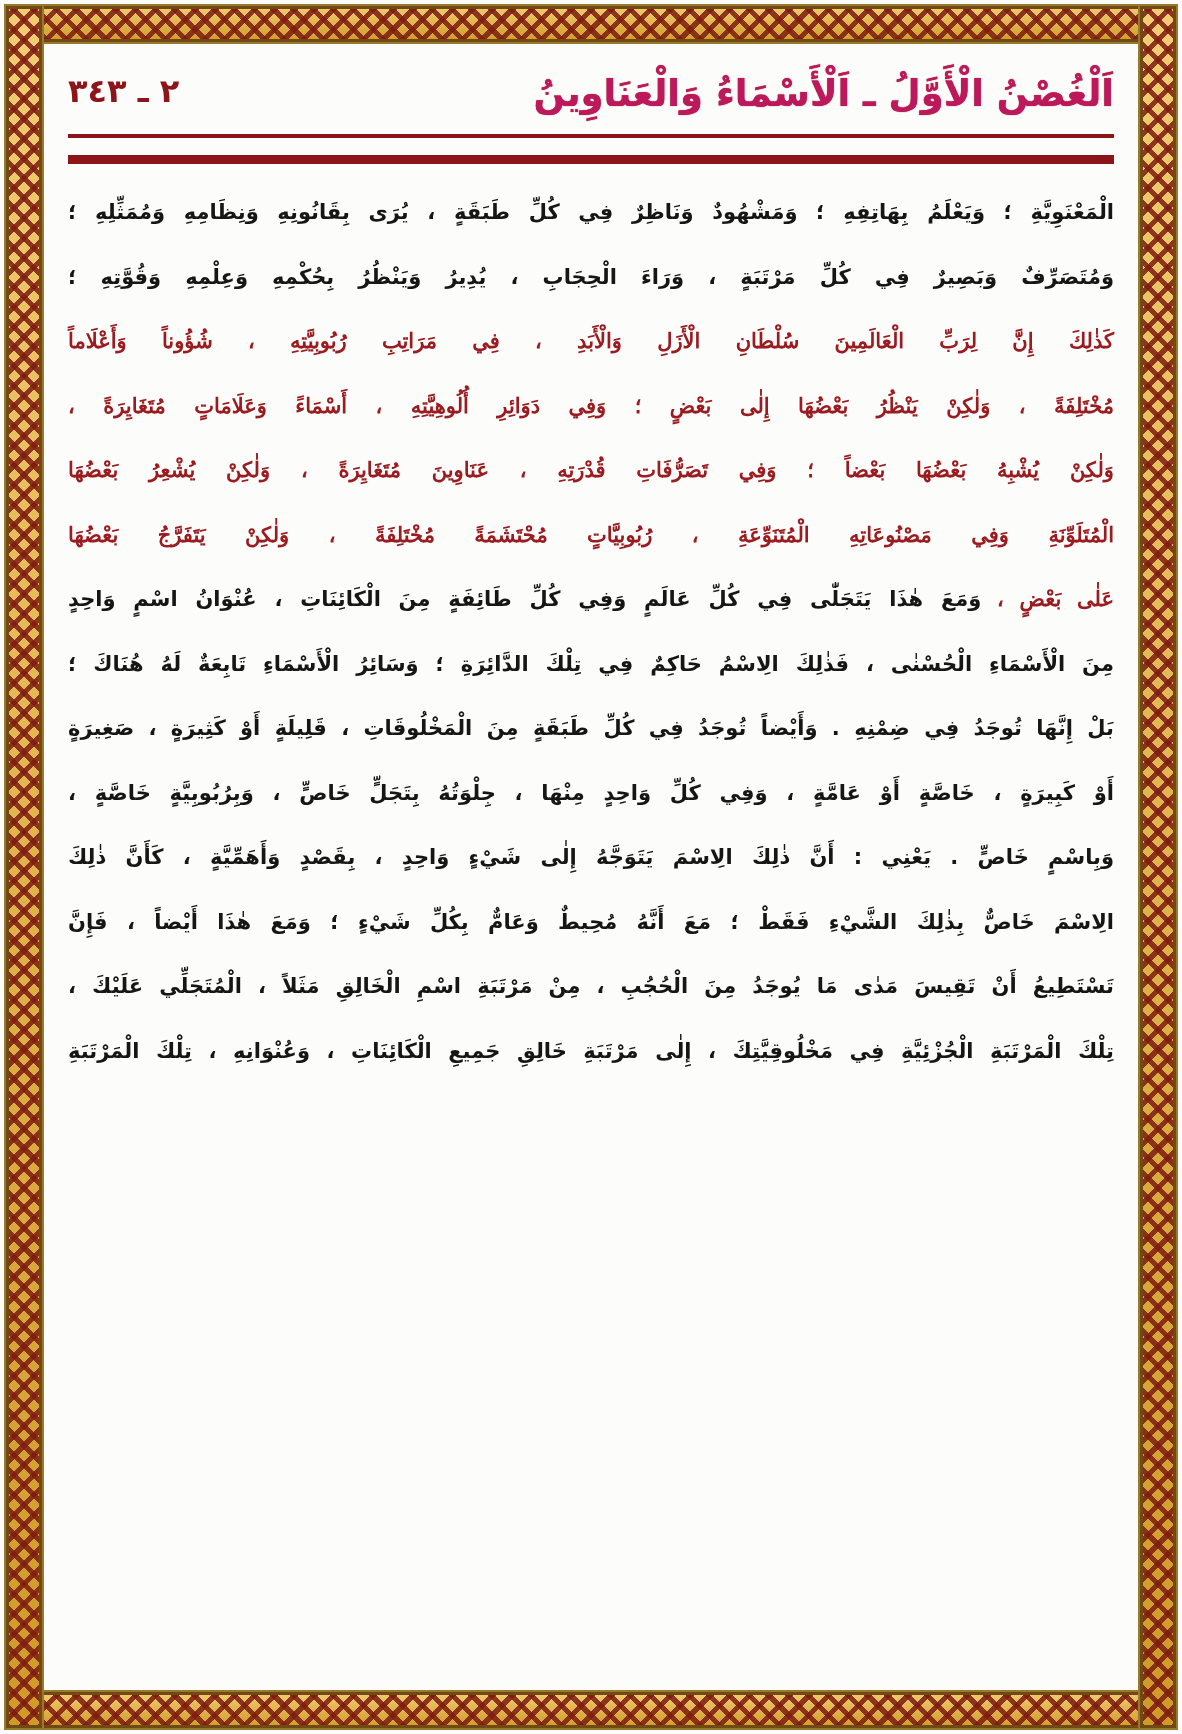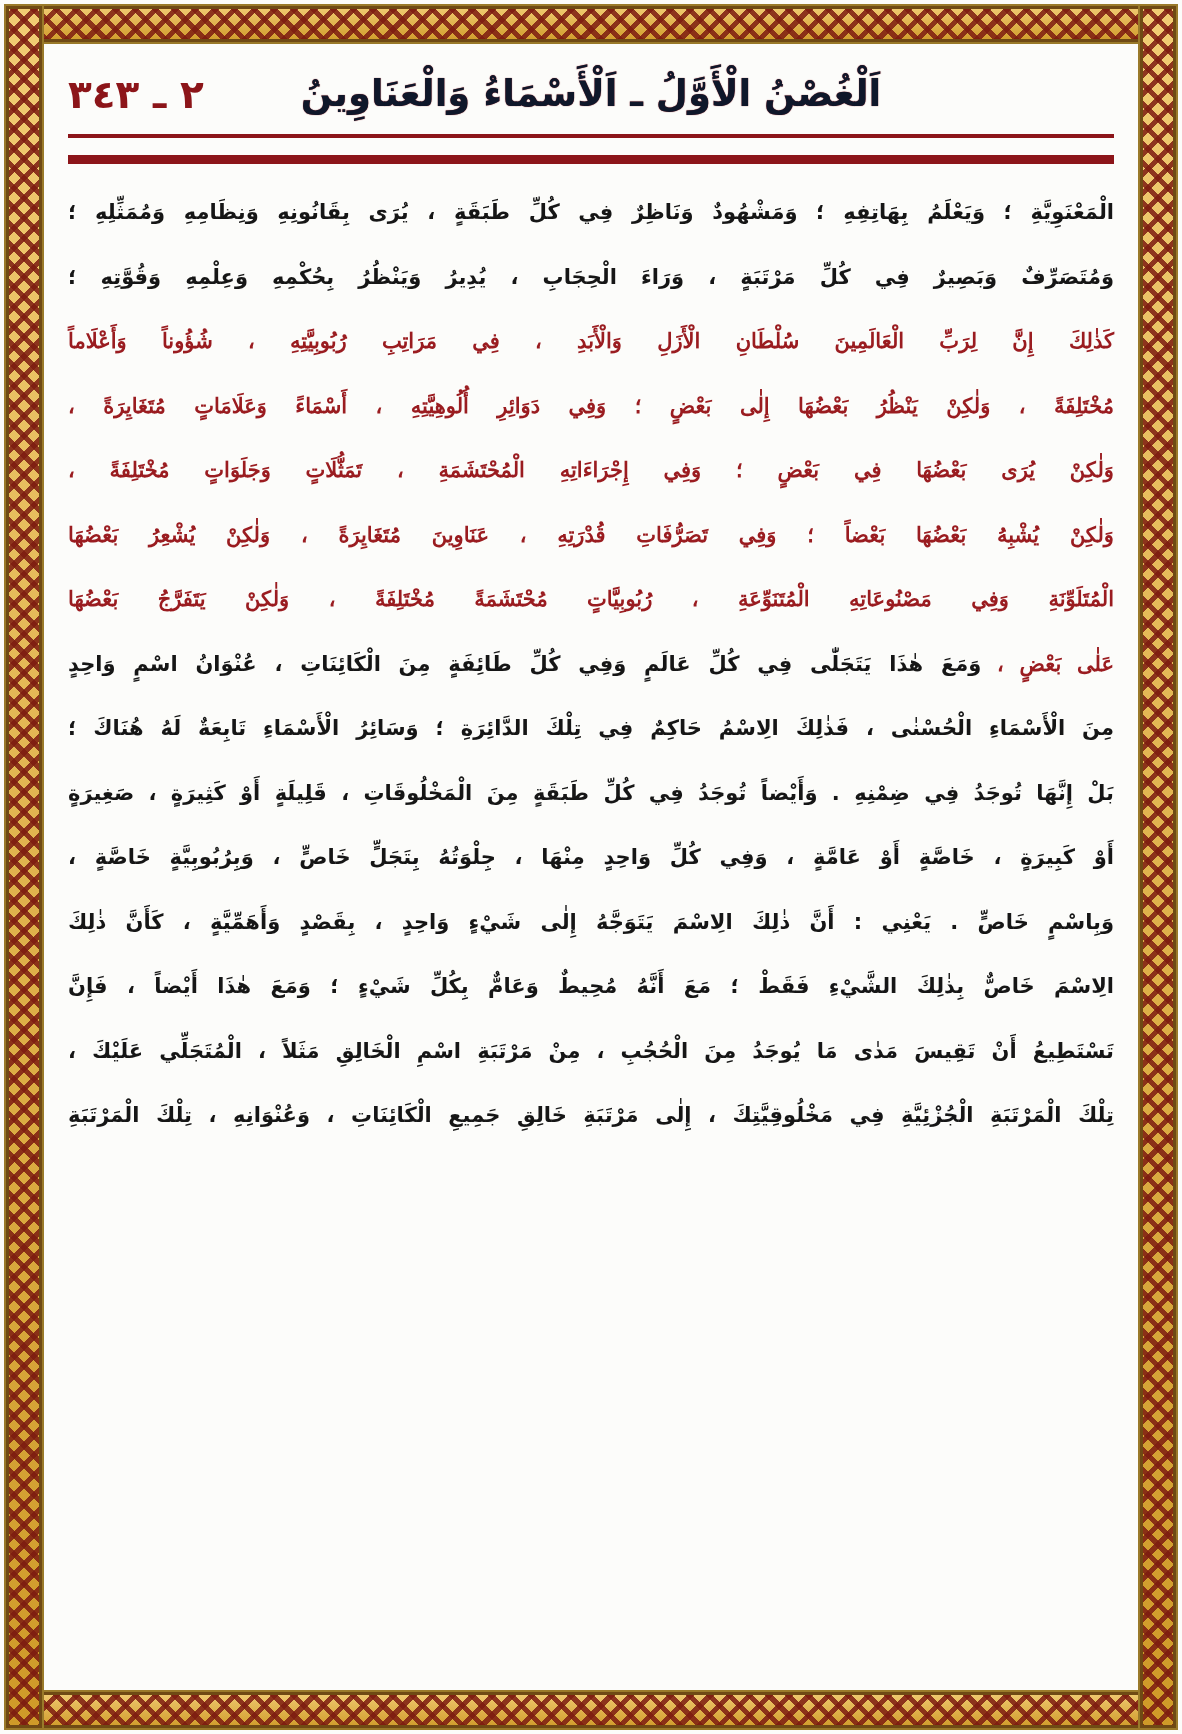--- a/index.html
+++ b/index.html
@@ -27,31 +27,31 @@
 
   .content{
     position:absolute;
     top:58px;left:68px;right:68px;bottom:52px;
   }
   .header{position:relative;height:74px;}
   .page-num{
     position:absolute;
     left:0;top:14px;
     direction:rtl;
-    font-size:39px;
+    font-size:32px;
     font-weight:bold;
     color:#8c1519;
     letter-spacing:2px;
   }
   .title{
-    text-align:center;
+    text-align:right;
     direction:rtl;
     font-size:37px;
     font-weight:bold;
-    color:#0f172a;
+    color:#be185d;
     text-shadow:0 0 1px #8c1519;
     line-height:72px;
   }
   .double-rule{
     height:17px;
     border-top:4px solid #8c1519;
     border-bottom:9px solid #8c1519;
     margin-top:2px;
   }
   .body-text{margin-top:16px;}
@@ -86,21 +86,20 @@
       <div class="title">اَلْغُصْنُ الْأَوَّلُ ـ اَلْأَسْمَاءُ وَالْعَنَاوِينُ</div>
     </div>
 
     <div class="double-rule"></div>
 
     <div class="body-text">
         <div class="line"><span class="seg">الْمَعْنَوِيَّةِ ؛ وَيَعْلَمُ بِهَاتِفِهِ ؛ وَمَشْهُودٌ وَنَاظِرٌ فِي كُلِّ طَبَقَةٍ ، يُرَى بِقَانُونِهِ وَنِظَامِهِ وَمُمَثِّلِهِ ؛</span></div>
         <div class="line"><span class="seg">وَمُتَصَرِّفٌ وَبَصِيرٌ فِي كُلِّ مَرْتَبَةٍ ، وَرَاءَ الْحِجَابِ ، يُدِيرُ وَيَنْظُرُ بِحُكْمِهِ وَعِلْمِهِ وَقُوَّتِهِ ؛</span></div>
         <div class="line"><span class="seg red">كَذٰلِكَ إِنَّ لِرَبِّ الْعَالَمِينَ سُلْطَانِ الْأَزَلِ وَالْأَبَدِ ، فِي مَرَاتِبِ رُبُوبِيَّتِهِ ، شُؤُوناً وَأَعْلَاماً</span></div>
         <div class="line"><span class="seg red">مُخْتَلِفَةً ، وَلٰكِنْ يَنْظُرُ بَعْضُهَا إِلٰى بَعْضٍ ؛ وَفِي دَوَائِرِ أُلُوهِيَّتِهِ ، أَسْمَاءً وَعَلَامَاتٍ مُتَغَايِرَةً ،</span></div>
-        <div class="line"><span class="seg red">وَلٰكِنْ يُرَى بَعْضُهَا فِي بَعْضٍ ؛ وَفِي إِجْرَاءَاتِهِ الْمُحْتَشَمَةِ ، تَمَثُّلَاتٍ وَجَلَوَاتٍ مُخْتَلِفَةً ،</span></div>
         <div class="line"><span class="seg red">وَلٰكِنْ يُشْبِهُ بَعْضُهَا بَعْضاً ؛ وَفِي تَصَرُّفَاتِ قُدْرَتِهِ ، عَنَاوِينَ مُتَغَايِرَةً ، وَلٰكِنْ يُشْعِرُ بَعْضُهَا</span></div>
         <div class="line"><span class="seg red">الْمُتَلَوِّنَةِ وَفِي مَصْنُوعَاتِهِ الْمُتَنَوِّعَةِ ، رُبُوبِيَّاتٍ مُحْتَشَمَةً مُخْتَلِفَةً ، وَلٰكِنْ يَتَفَرَّجُ بَعْضُهَا</span></div>
         <div class="line"><span class="seg red">عَلٰى بَعْضٍ ، </span><span class="seg">وَمَعَ هٰذَا يَتَجَلّٰى فِي كُلِّ عَالَمٍ وَفِي كُلِّ طَائِفَةٍ مِنَ الْكَائِنَاتِ ، عُنْوَانُ اسْمٍ وَاحِدٍ</span></div>
         <div class="line"><span class="seg">مِنَ الْأَسْمَاءِ الْحُسْنٰى ، فَذٰلِكَ الِاسْمُ حَاكِمٌ فِي تِلْكَ الدَّائِرَةِ ؛ وَسَائِرُ الْأَسْمَاءِ تَابِعَةٌ لَهُ هُنَاكَ ؛</span></div>
         <div class="line"><span class="seg">بَلْ إِنَّهَا تُوجَدُ فِي ضِمْنِهِ . وَأَيْضاً تُوجَدُ فِي كُلِّ طَبَقَةٍ مِنَ الْمَخْلُوقَاتِ ، قَلِيلَةٍ أَوْ كَثِيرَةٍ ، صَغِيرَةٍ</span></div>
         <div class="line"><span class="seg">أَوْ كَبِيرَةٍ ، خَاصَّةٍ أَوْ عَامَّةٍ ، وَفِي كُلِّ وَاحِدٍ مِنْهَا ، جِلْوَتُهُ بِتَجَلٍّ خَاصٍّ ، وَبِرُبُوبِيَّةٍ خَاصَّةٍ ،</span></div>
         <div class="line"><span class="seg">وَبِاسْمٍ خَاصٍّ . يَعْنِي : أَنَّ ذٰلِكَ الِاسْمَ يَتَوَجَّهُ إِلٰى شَيْءٍ وَاحِدٍ ، بِقَصْدٍ وَأَهَمِّيَّةٍ ، كَأَنَّ ذٰلِكَ</span></div>
         <div class="line"><span class="seg">الِاسْمَ خَاصٌّ بِذٰلِكَ الشَّيْءِ فَقَطْ ؛ مَعَ أَنَّهُ مُحِيطٌ وَعَامٌّ بِكُلِّ شَيْءٍ ؛ وَمَعَ هٰذَا أَيْضاً ، فَإِنَّ</span></div>
         <div class="line"><span class="seg">تَسْتَطِيعُ أَنْ تَقِيسَ مَدٰى مَا يُوجَدُ مِنَ الْحُجُبِ ، مِنْ مَرْتَبَةِ اسْمِ الْخَالِقِ مَثَلاً ، الْمُتَجَلِّي عَلَيْكَ ،</span></div>
         <div class="line"><span class="seg">تِلْكَ الْمَرْتَبَةِ الْجُزْئِيَّةِ فِي مَخْلُوقِيَّتِكَ ، إِلٰى مَرْتَبَةِ خَالِقِ جَمِيعِ الْكَائِنَاتِ ، وَعُنْوَانِهِ ، تِلْكَ الْمَرْتَبَةِ</span></div>

